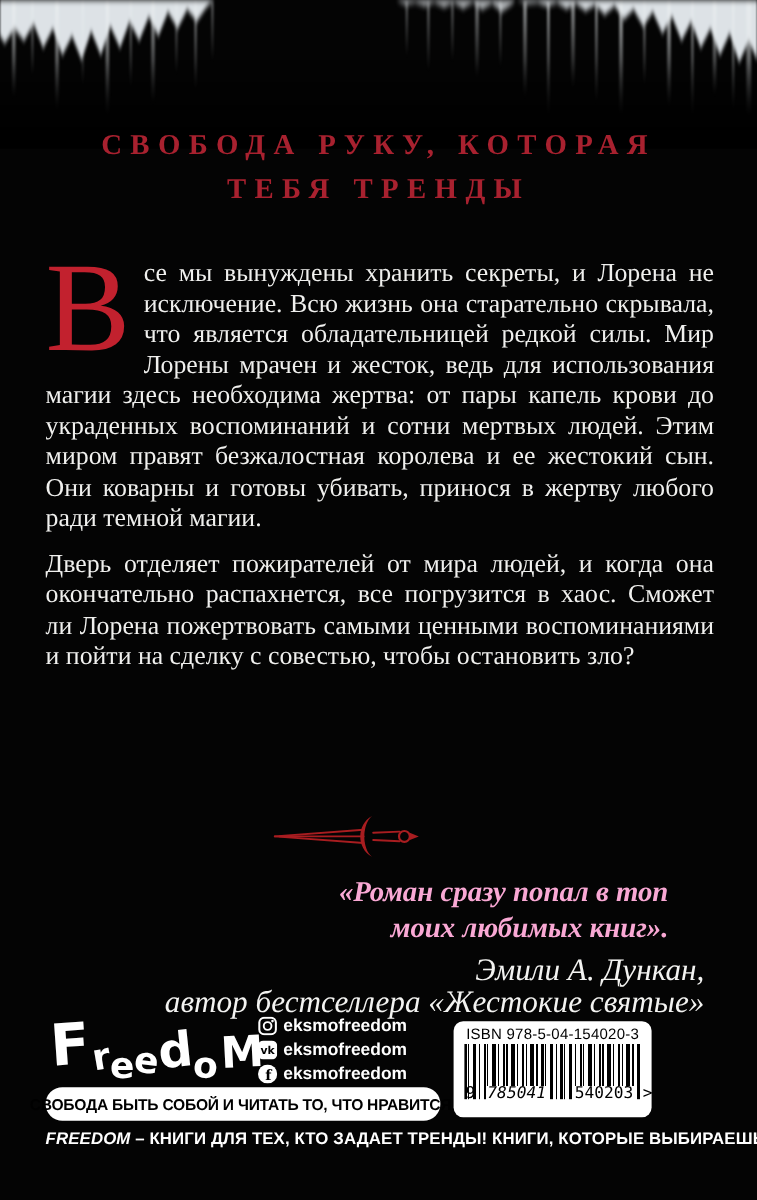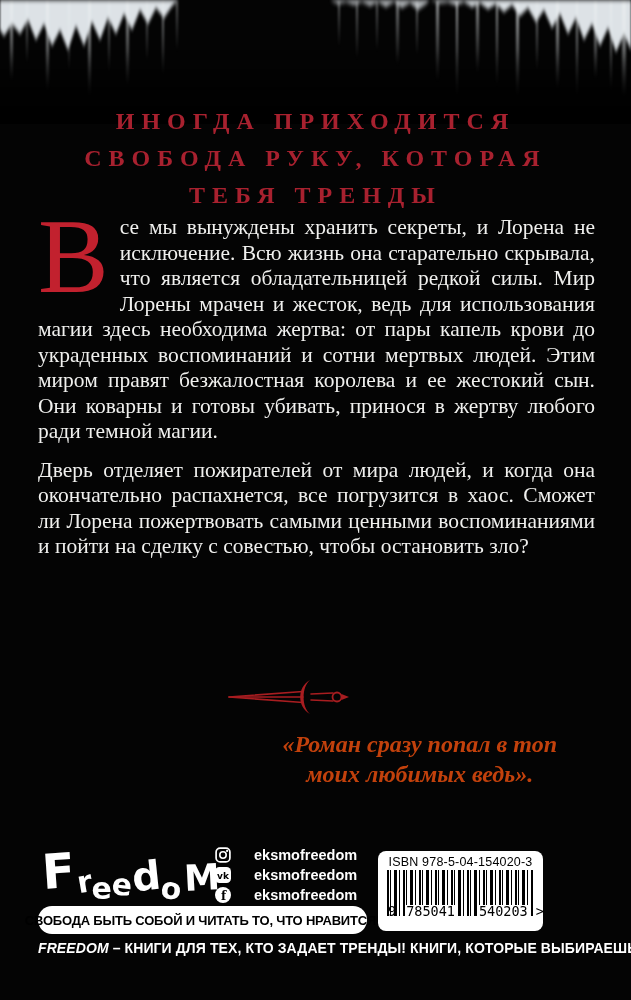--- a/index.html
+++ b/index.html
@@ -26,42 +26,42 @@
   .dropcap{
     float:left;color:#c2212e;font-size:106px;line-height:77px;
     padding:0 11px 0 0;margin-top:3px;
   }
   
   .dagger{position:absolute;left:226px;top:678px;}
   
   .quote{
     position:absolute;right:44px;top:729px;text-align:right;font-style:italic;
   }
-  .quote .red-line{display:block;color:#c2410c;font-weight:700;font-size:24px;line-height:30px;margin-right:30px;text-align:center;}
+  .quote .red-line{display:block;color:#f9a8d4;font-weight:700;font-size:24px;line-height:30px;margin-right:30px;}
   .quote .attr{margin-top:7px;}
   .quote .attr span{display:block;color:#f3f3f1;font-size:26px;line-height:26px;}
   
   .freedom-logo{
     position:absolute;left:42px;top:843px;width:180px;color:#fff;
     font-family:"DejaVu Sans",sans-serif;font-weight:700;font-size:30px;
     white-space:nowrap;
   }
   .freedom-logo span{display:inline-block;}
   .freedom-logo span:nth-child(1){font-size:48px;transform:rotate(-4deg);margin-right:2px;}
   .freedom-logo span:nth-child(2){transform:translateY(4px) rotate(-10deg);}
   .freedom-logo span:nth-child(3){transform:translateY(11px);}
   .freedom-logo span:nth-child(4){transform:translateY(7px) rotate(7deg);}
   .freedom-logo span:nth-child(5){font-size:40px;transform:translateY(2px) rotate(-6deg);}
   .freedom-logo span:nth-child(6){transform:translateY(11px) rotate(5deg);}
   .freedom-logo span:nth-child(7){font-size:36px;transform:translateY(2px) rotate(-3deg);margin-left:2px;}
   .socials{
     position:absolute;left:215px;top:847px;display:flex;flex-direction:column;gap:4px;
     font-family:"Liberation Sans",sans-serif;
   }
-  .social-row{display:flex;align-items:center;gap:23px;color:#fff;font-size:14.5px;font-weight:700;height:16px;justify-content:center;}
+  .social-row{display:flex;align-items:center;gap:5px;color:#fff;font-size:14.5px;font-weight:700;height:16px;justify-content:center;}
   .pill{
     position:absolute;left:38px;top:906px;width:329px;height:28px;background:#fff;
     border-radius:14px;display:flex;align-items:center;justify-content:center;
     font-family:"Liberation Sans",sans-serif;font-weight:900;font-size:13px;
     letter-spacing:-0.2px;color:#000;white-space:nowrap;
   }
   .barcode-box{
     position:absolute;left:378px;top:851px;width:165px;height:80px;background:#fff;
     border-radius:8px;box-sizing:border-box;padding:4px 7px 15px;
     font-family:"Liberation Sans",sans-serif;color:#000;
@@ -73,21 +73,21 @@
     background:repeating-linear-gradient(90deg,
       #000 0 2px,#fff 2px 3px,#000 3px 4px,#fff 4px 7px,
       #000 7px 10px,#fff 10px 12px,#000 12px 13px,#fff 13px 16px);
   }
   .digits{
     position:absolute;left:0;right:0;bottom:-2px;display:flex;align-items:flex-end;
     font-family:"DejaVu Sans Mono",monospace;font-size:13.5px;line-height:13px;
   }
   .digits span{background:#fff;padding:0 1px;}
   .digits .d0{margin-right:6px;background:transparent;}
-  .digits .d1{margin-left:2px;}
+  .digits .d1{margin-left:2px;font-style:italic;}
   .digits .d2{margin-left:22px;}
   .digits .d3{margin-left:6px;background:transparent;}
   .tagline{
     position:absolute;left:38px;top:940px;width:575px;color:#fff;
     font-family:"Liberation Sans",sans-serif;font-weight:700;font-size:14px;
     white-space:nowrap;letter-spacing:0.1px;
   }
   .tagline .brand{font-style:italic;}
 </style>
 </head>
@@ -137,21 +137,20 @@
       <rect x="556" width="3" height="88" fill="url(#lg)" opacity="0.8"></rect>
       <rect x="576" width="2" height="95" fill="url(#lg)" opacity="0.7"></rect>
       <rect x="594" width="3" height="78" fill="url(#lg)" opacity="0.8"></rect>
       <rect x="610" width="2" height="90" fill="url(#lg)" opacity="0.75"></rect>
       <rect x="622" width="4" height="96" fill="url(#lg)" opacity="0.85"></rect>
     </g>
     <rect y="50" width="631" height="74" fill="url(#fadeBlack)"></rect>
   </svg>
 
   <div class="headline">
-    <span>ИНОГДА ПРИХОДИТСЯ</span>
     <span>СВОБОДА РУКУ, КОТОРАЯ</span>
     <span>ТЕБЯ ТРЕНДЫ</span>
   </div>
 
   <div class="synopsis">
     <p><span class="dropcap">В</span><span>се мы вынуждены хранить секреты, и Лорена не исключение. Всю жизнь она старательно скрывала, что является обладательницей редкой силы. Мир Лорены мрачен и жесток, ведь для использования магии здесь необходима жертва: от пары капель крови до украденных воспоминаний и сотни мертвых людей. Этим миром правят безжалостная королева и ее жестокий сын. Они коварны и готовы убивать, принося в жертву любого ради темной магии.</span></p>
     <p>Дверь отделяет пожирателей от мира людей, и когда она окончательно распахнется, все погрузится в хаос. Сможет ли Лорена пожертвовать самыми ценными воспоминаниями и пойти на сделку с совестью, чтобы остановить зло?</p>
   </div>
 
   <svg class="dagger" width="126" height="38" viewBox="0 0 126 38">
@@ -162,21 +161,25 @@
       <path d="M85,16 L107,15"></path>
       <path d="M85,22 L107,23"></path>
     </g>
     <path d="M84,2 C75.5,9 75.5,29 84,36 C71,29 71,9 84,2 Z" fill="#a81d20"></path>
     <circle cx="111" cy="19" r="4.5" fill="none" stroke="#a81d20" stroke-width="1.8"></circle>
     <path d="M115.5,16 L123,19 L115.5,22 Z" fill="#a81d20"></path>
   </svg>
 
   <div class="quote">
     <span class="red-line">«Роман сразу попал в топ</span>
-    <span class="red-line">моих любимых ведь».</span>
+    <span class="red-line">моих любимых книг».</span>
+    <div class="attr">
+      <span>Эмили А. Дункан,</span>
+      <span>автор бестселлера «Жестокие святые»</span>
+    </div>
   </div>
 
   <div class="freedom-logo"><span>F</span><span>r</span><span>e</span><span>e</span><span>d</span><span>o</span><span>M</span></div>
 
   <div class="socials">
     <div class="social-row">
       <svg width="16" height="16" viewBox="0 0 16 16">
         <rect x="1.1" y="1.1" width="13.8" height="13.8" rx="4" fill="none" stroke="#fff" stroke-width="1.7"></rect>
         <circle cx="8" cy="8" r="3.2" fill="none" stroke="#fff" stroke-width="1.6"></circle>
         <circle cx="12.1" cy="3.9" r="1.1" fill="#fff"></circle>

